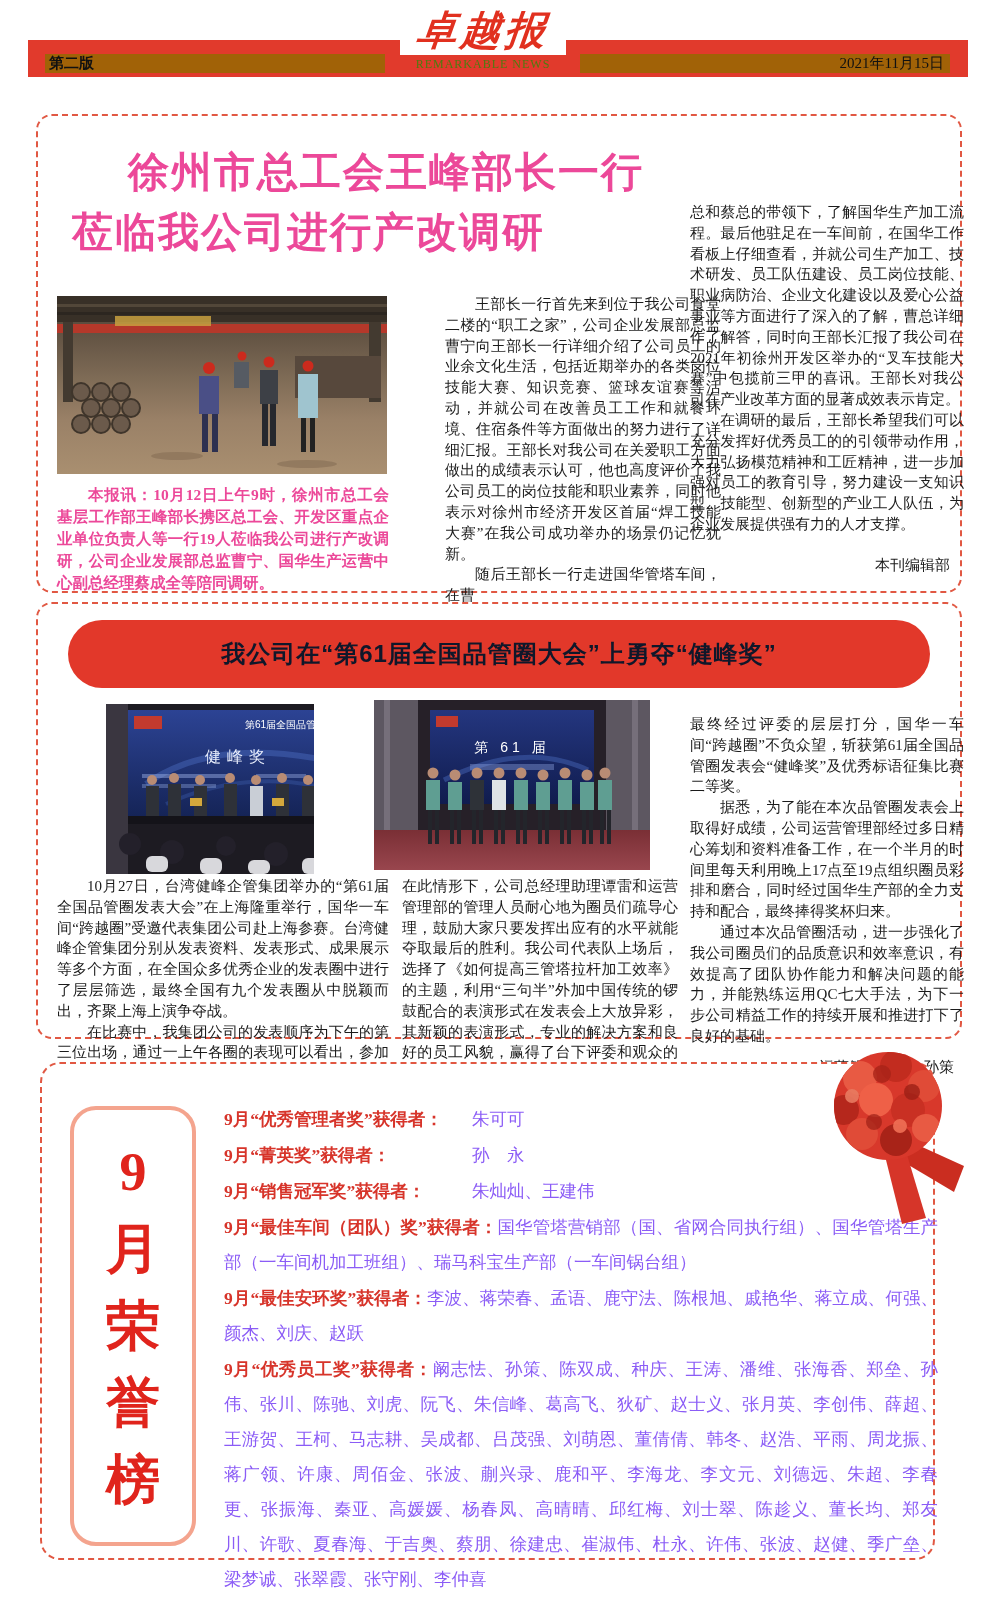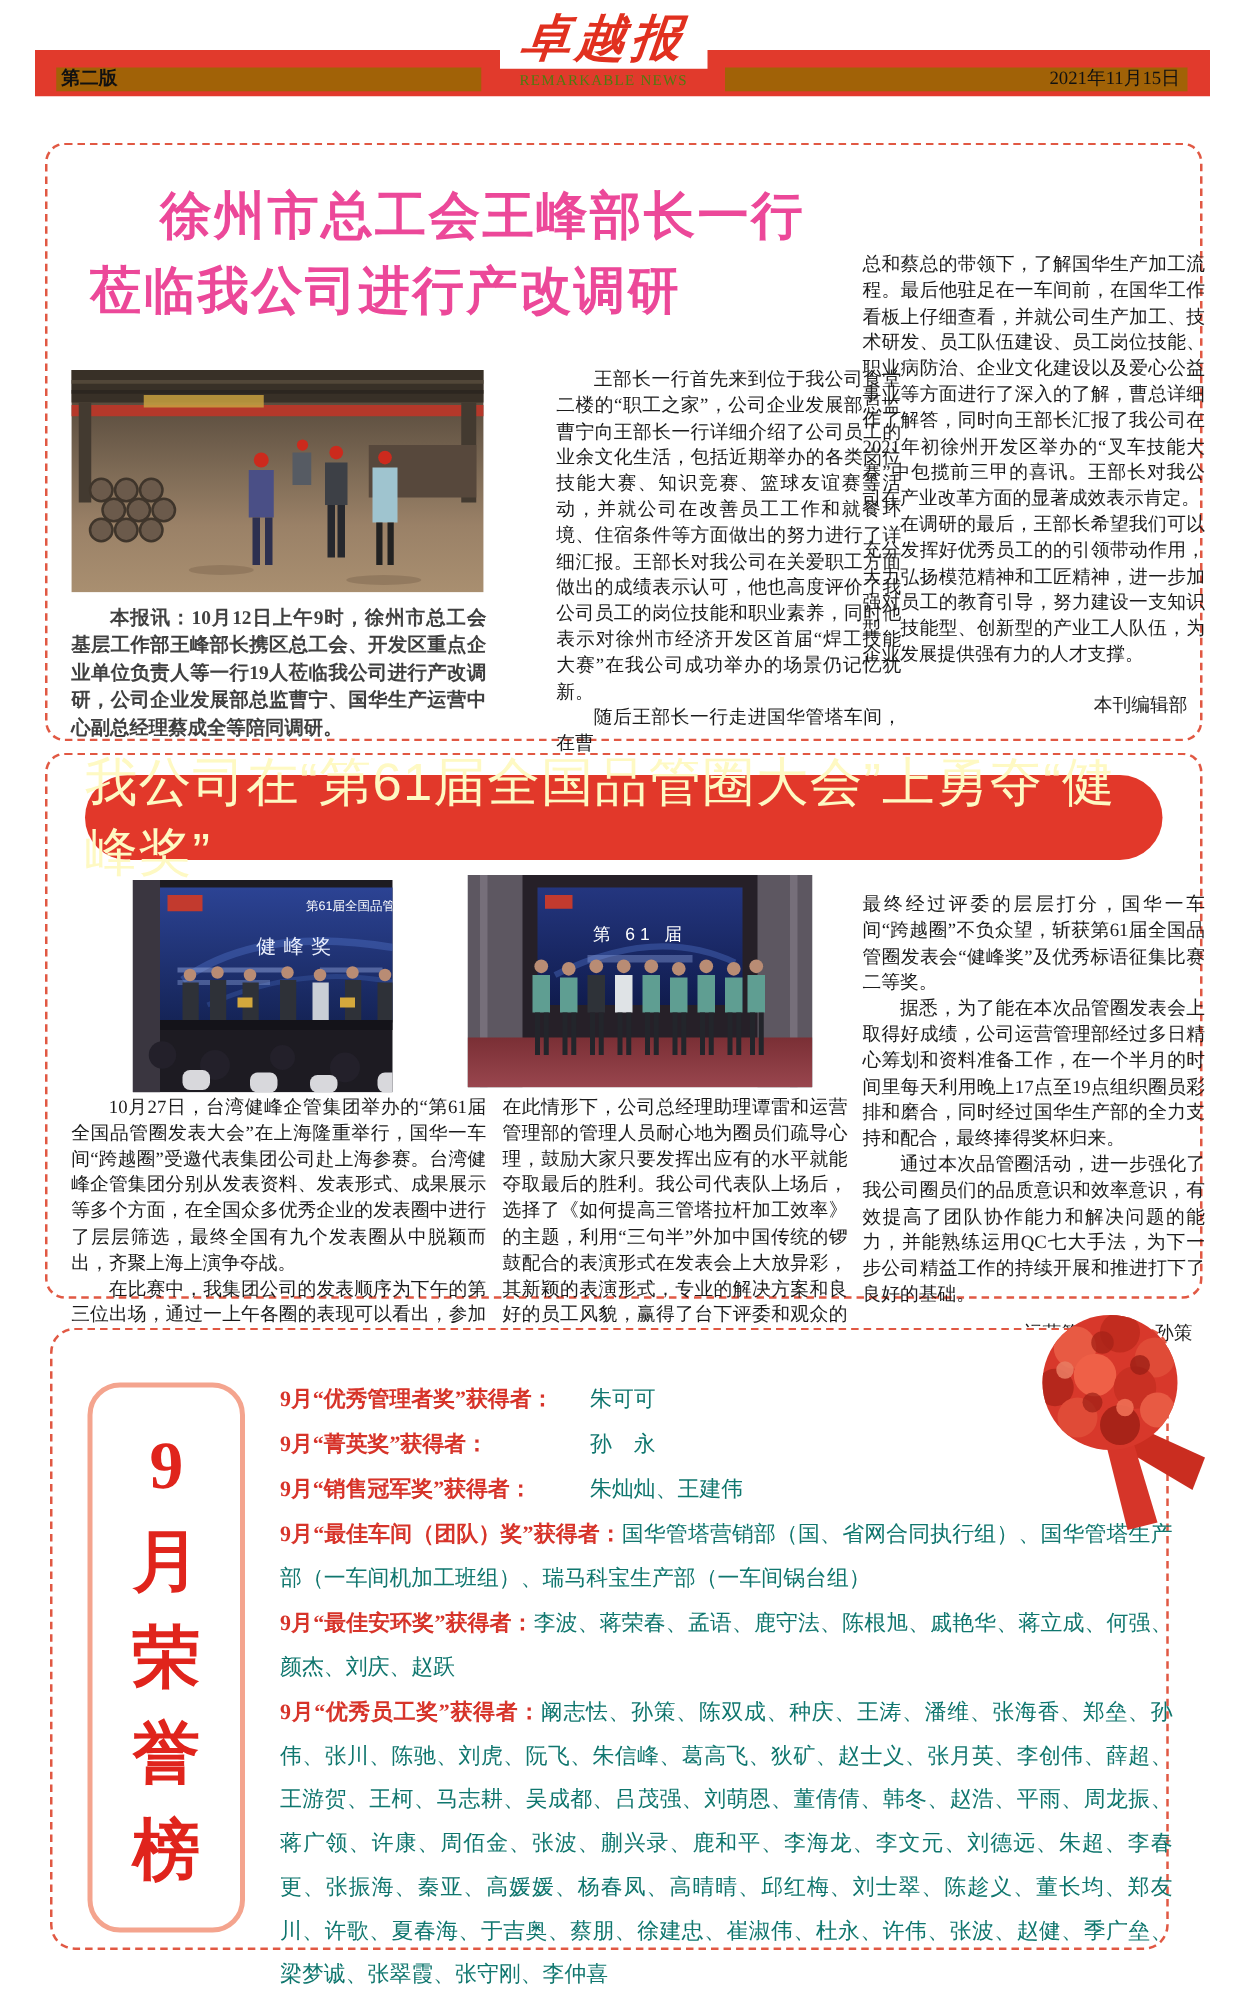--- a/index.html
+++ b/index.html
@@ -33,45 +33,45 @@
     font-weight:900; font-size:41px; line-height:60px; color:#ec4899; letter-spacing:2px; }
   .a1-title .l1 { padding-left:56px; }
   .news-col { font-size:15px; line-height:20.8px; text-align:justify; color:#1b1b1b; }
   .news-col p.ind { text-indent:2em; }
   .a1-col2 { left:364px; top:178px; width:276px;margin-left:43px; }
   .a1-col3 { left:652px; top:86px;  width:274px; }
   .byline { text-align:right; padding-right:14px; margin-top:20px; font-size:15px; }
   .photo-frame { overflow:hidden; }
   .a1-photo { left:19px; top:180px; width:330px; height:178px; }
   .a1-caption { left:19px; top:368px; width:332px; font-size:15.5px; line-height:22px;
-    text-align:justify; text-indent:2em; font-weight:bold; color:#404040; }
+    text-align:justify; text-indent:2em; font-weight:bold; color:#ec4899; }
 
   
   .a2-banner { left:30px; top:16px; width:862px; height:68px; background:#e2382a; border-radius:34px;
     display:flex; align-items:center; justify-content:center;
-    font-family:"Liberation Sans","DejaVu Sans",sans-serif; font-weight:400;
-    font-size:42px; color:#fef9c3; letter-spacing:1px; }
+    font-family:"Liberation Sans","DejaVu Sans",sans-serif; font-weight:700;
+    font-size:24px; color:#0f172a; letter-spacing:1px; }
   .a2-photo2 { left:68px;  top:100px; width:208px; height:170px; }
   .a2-photo3 { left:336px; top:96px; width:276px; height:170px; }
   .a2-col1 { left:19px;  top:272px; width:332px; }
   .a2-col2 { left:364px; top:272px; width:276px; }
   .a2-col3 { left:652px; top:110px; width:274px; }
   .a2-byline { text-align:right; padding-right:10px; margin-top:10px; font-size:15px; }
 
   
   .v-title-box { left:28px; top:42px; width:126px; height:440px; border:4px solid #f4a48e;
     border-radius:26px; display:flex; flex-direction:column; align-items:center;
     justify-content:space-evenly; padding:12px 0; }
   .v-char { font-size:54px; font-weight:bold; color:#e0241c; line-height:1;
     font-family:"Liberation Serif","DejaVu Serif",serif; }
   .honor-list { left:182px; top:38px; width:714px; }
   .award-entry { font-size:17.5px; line-height:35px; text-align:justify; margin-bottom:1px; }
   .award-label { color:#d7342a; font-weight:bold; }
   .award-label.tabbed { display:inline-block; min-width:248px; }
-  .award-names { color:#0f766e; }
+  .award-names { color:#8b5cf6; }
   .flower { left:770px; top:-24px; }
 </style>
 </head>
 <body>
 
 <div class="abs top-bar"></div>
 <div class="abs strip strip-left">第二版</div>
 <div class="abs strip strip-right">2021年11月15日</div>
 <div class="abs logo-panel">
   <span class="masthead-cn">卓越报</span>

